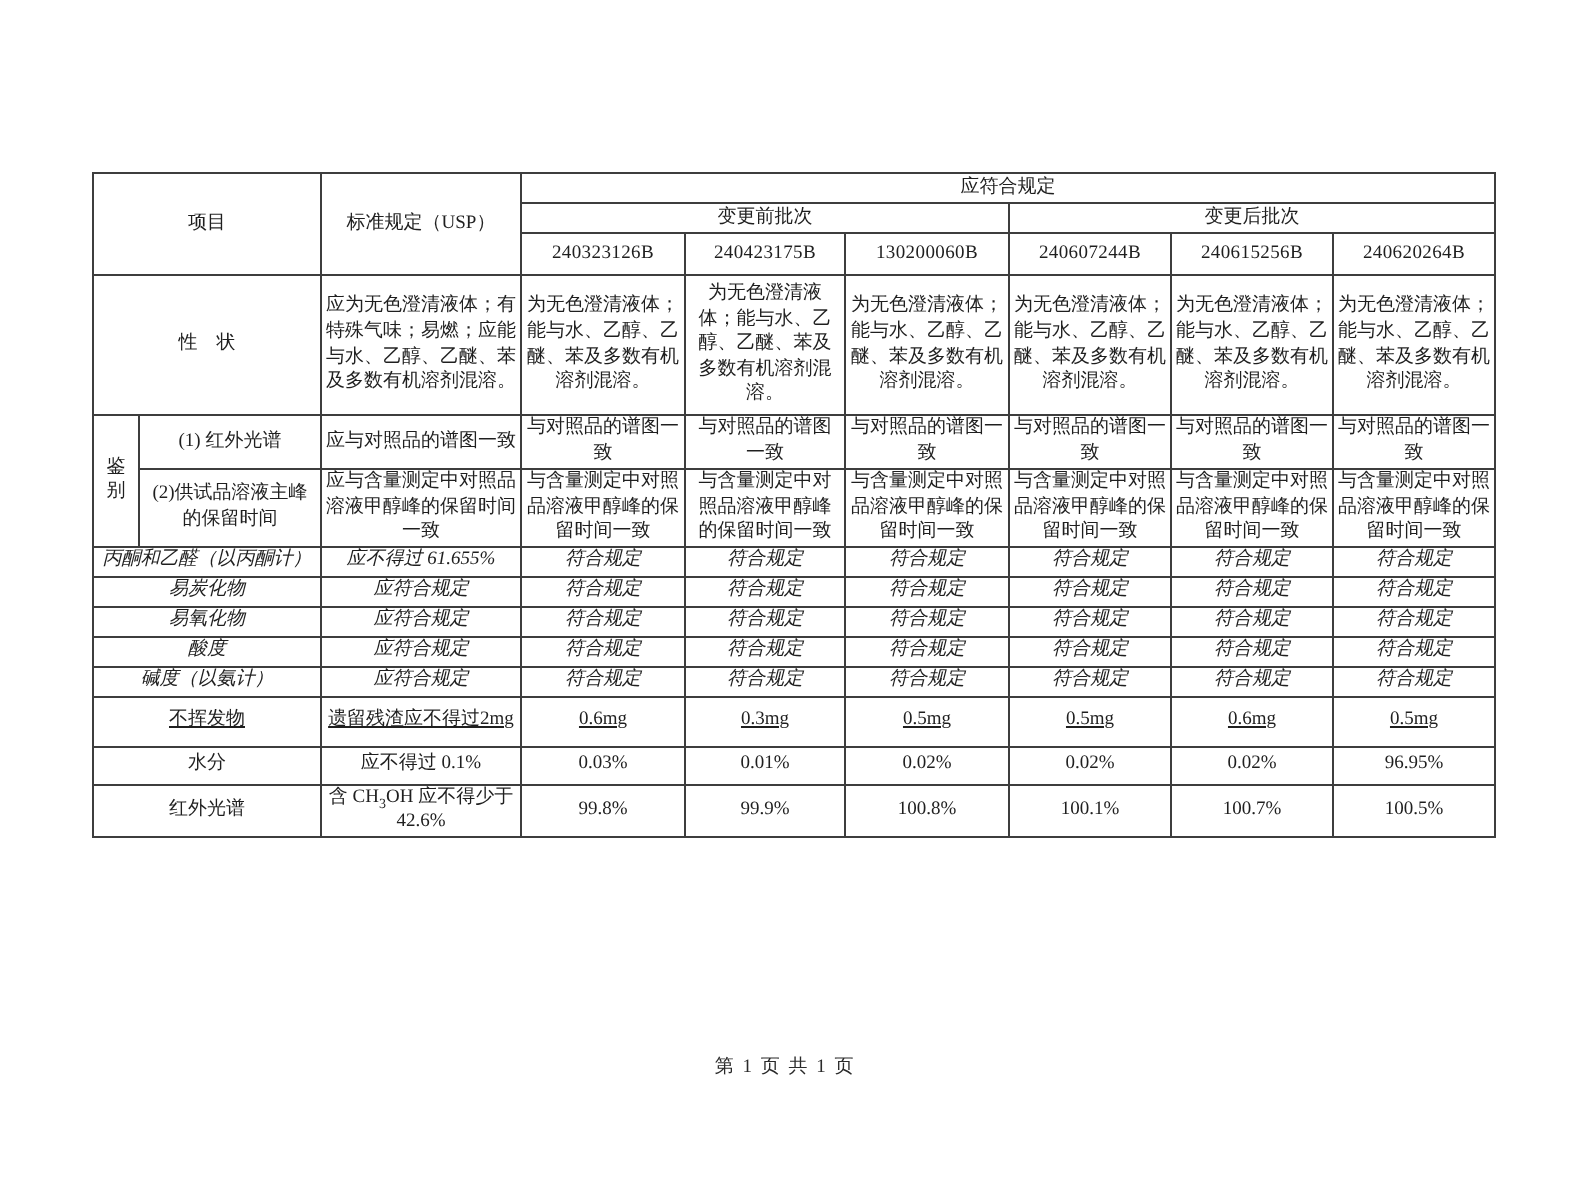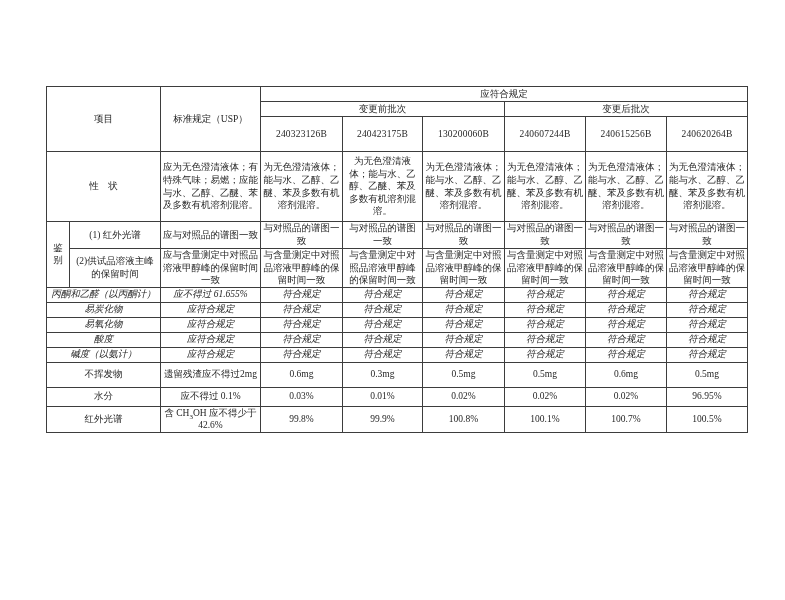--- a/index.html
+++ b/index.html
@@ -16,24 +16,24 @@
     border:1px solid #3d3d3d;
     font-weight:normal;
     text-align:center;vertical-align:middle;
     padding:0 2px;
     font-size:9.5px;line-height:1.32;
     overflow:hidden;
     word-break:break-word;
   }
   .hdr{font-size:10px;}
   .batch{font-size:10px;letter-spacing:0.2px;}
-  .rh1{height:15px;} .rh2{height:15px;} .rh3{height:35px;}
+  .rh1{height:15px;} .rh2{height:15px;} .rh3{height:21px;}
   .r-xz{height:70px;} .r-ir{height:27px;} .r-rt{height:33px;}
   .r-s{height:15px;} .r-s td{line-height:1.15;font-style:italic;}
-  .r-nv{height:25px;} .r-ws{height:19px;} .r-as{height:25px;}
+  .r-nv{height:25px;text-decoration:underline;} .r-ws{height:19px;} .r-as{height:25px;}
   td.vgroup{line-height:1.6;padding:0 1px;}
   td.num{font-size:10px;}
   sub.s3{font-size:7px;line-height:0;}
   .footer{
     position:absolute;left:0;top:527px;width:100%;
     text-align:center;font-size:9.5px;color:#2a2a2a;letter-spacing:1px;
   }
 </style>
 </head>
 <body>
@@ -189,13 +189,14 @@
       <td class="num">99.8%</td>
       <td class="num">99.9%</td>
       <td class="num">100.8%</td>
       <td class="num">100.1%</td>
       <td class="num">100.7%</td>
       <td class="num">100.5%</td>
     </tr>
   </tbody>
     </table>
 
+  <div class="footer">第 1 页 共 1 页</div>
 </div>
 
 </body></html>

